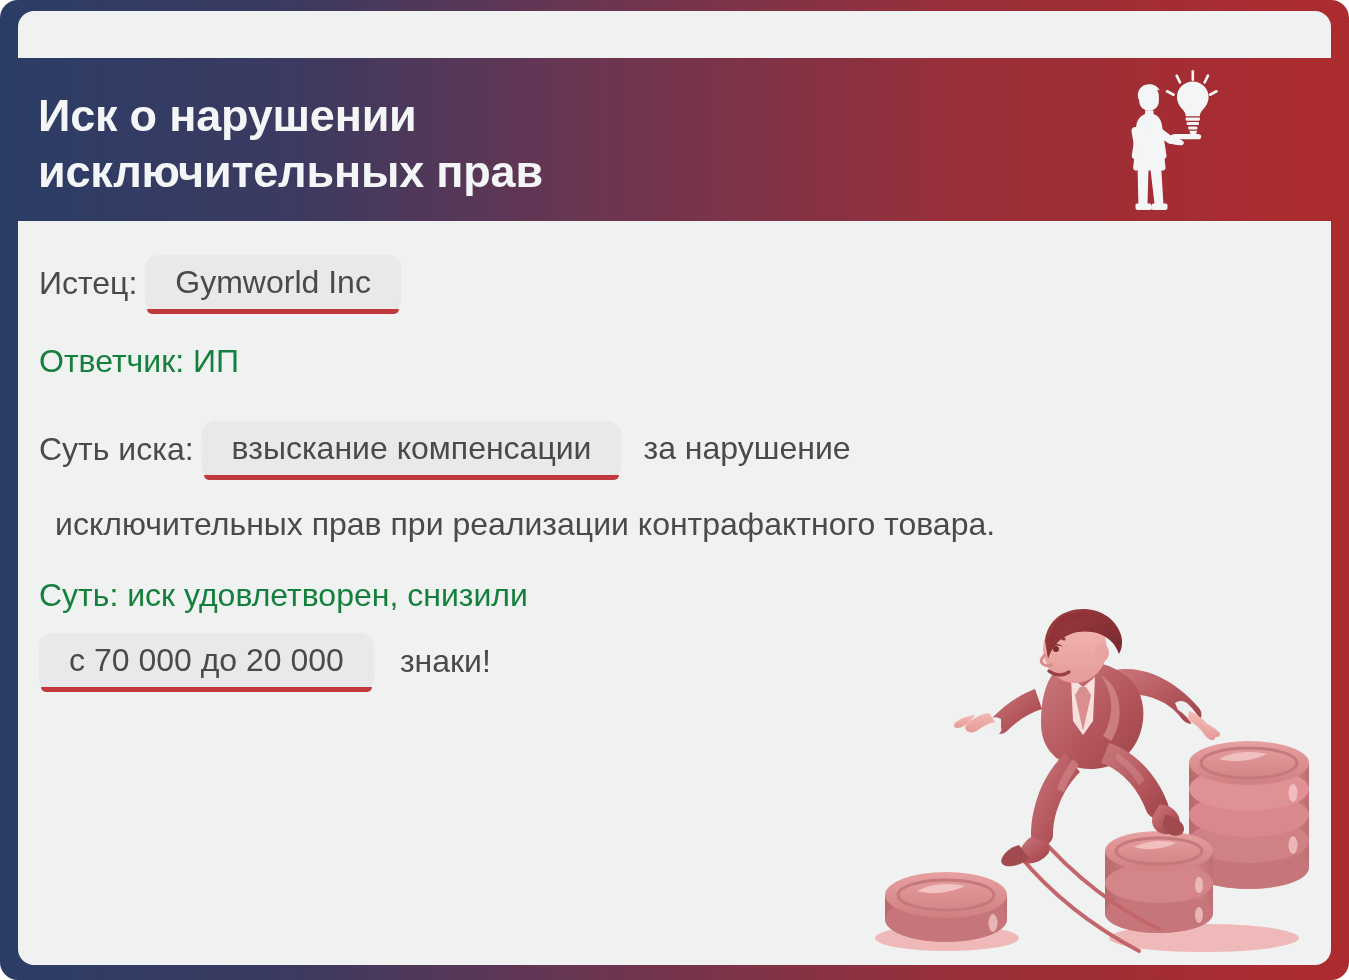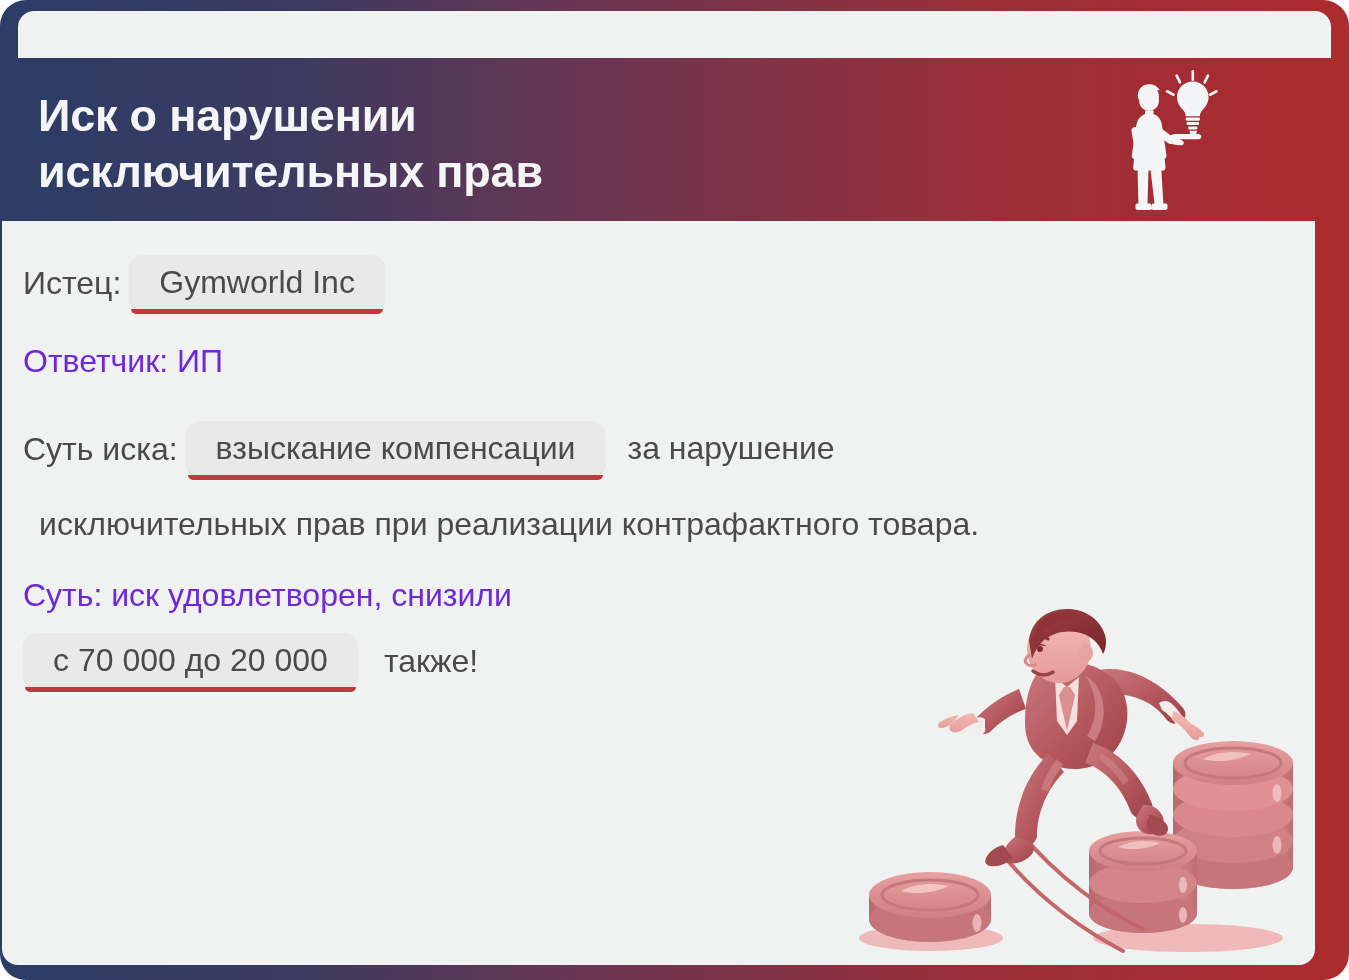--- a/index.html
+++ b/index.html
@@ -11,21 +11,21 @@
   body {
     font-family: "Liberation Sans", "DejaVu Sans", sans-serif;
   }
 
   .card {
     position: relative;
     width: 1349px;
     height: 980px;
     box-sizing: border-box;
     overflow: hidden;
-    border-radius: 26px;
+    border-radius: 18px;
     background: linear-gradient(90deg, #2b3d66 0%, #3c3a60 22%, #6d3550 45%, #9a2f39 72%, #ac2b2e 100%);
     padding: 0;
   }
 
   
   .top-strip {
     position: absolute;
     left: 18px;
     top: 11px;
     width: 1313px;
@@ -63,41 +63,41 @@
     position: absolute;
     right: 108px;
     top: 6px;
     width: 150px;
     height: 150px;
   }
 
   
   .body-panel {
     position: absolute;
-    left: 2px;
+    left: 18px;
     top: 221px;
     width: 1313px;
     height: 744px;
     background: #f0f1f1;
     border-radius: 0 0 16px 16px;
     box-sizing: border-box;
     overflow: hidden;
   }
 
   .content {
     position: absolute;
     left: 21px;
     top: 0;
     width: 1120px;
     padding-top: 26px;
     box-sizing: border-box;
   }
 
   .line {
-    color: #6d28d9;
+    color: #15803d;
     font-size: 32px;
     line-height: 1.30;
     margin: 0;
   }
 
   .row-flow {
     display: block;
     color: #4a4a4a;
     font-size: 32px;
     line-height: 1.32;
@@ -244,21 +244,21 @@
       <div class="row-flow sec-claim">
         <span class="label-inline">Суть иска:</span><span class="chip">взыскание компенсации</span><span class="label-inline" style="margin-left:14px;">за нарушение</span>
       </div>
 
       <div class="para claim-tail">исключительных прав при реализации контрафактного товара.</div>
 
 
       <div class="line sec-result">Суть: иск удовлетворен, снизили</div>
 
       <div class="result-chip-row">
-        <span class="chip">с 70 000 до 20 000</span><span class="rub">также!</span>
+        <span class="chip">с 70 000 до 20 000</span><span class="rub">знаки!</span>
       </div>
 
     </div>
 
     <span class="illustration">
       <svg viewBox="0 0 470 372" width="470" height="372" aria-hidden="true">
         <defs>
           <linearGradient id="coinTop" x1="0" y1="0" x2="0" y2="1">
             <stop offset="0%" stop-color="#e8a0a0"></stop>
             <stop offset="100%" stop-color="#d07f82"></stop>

